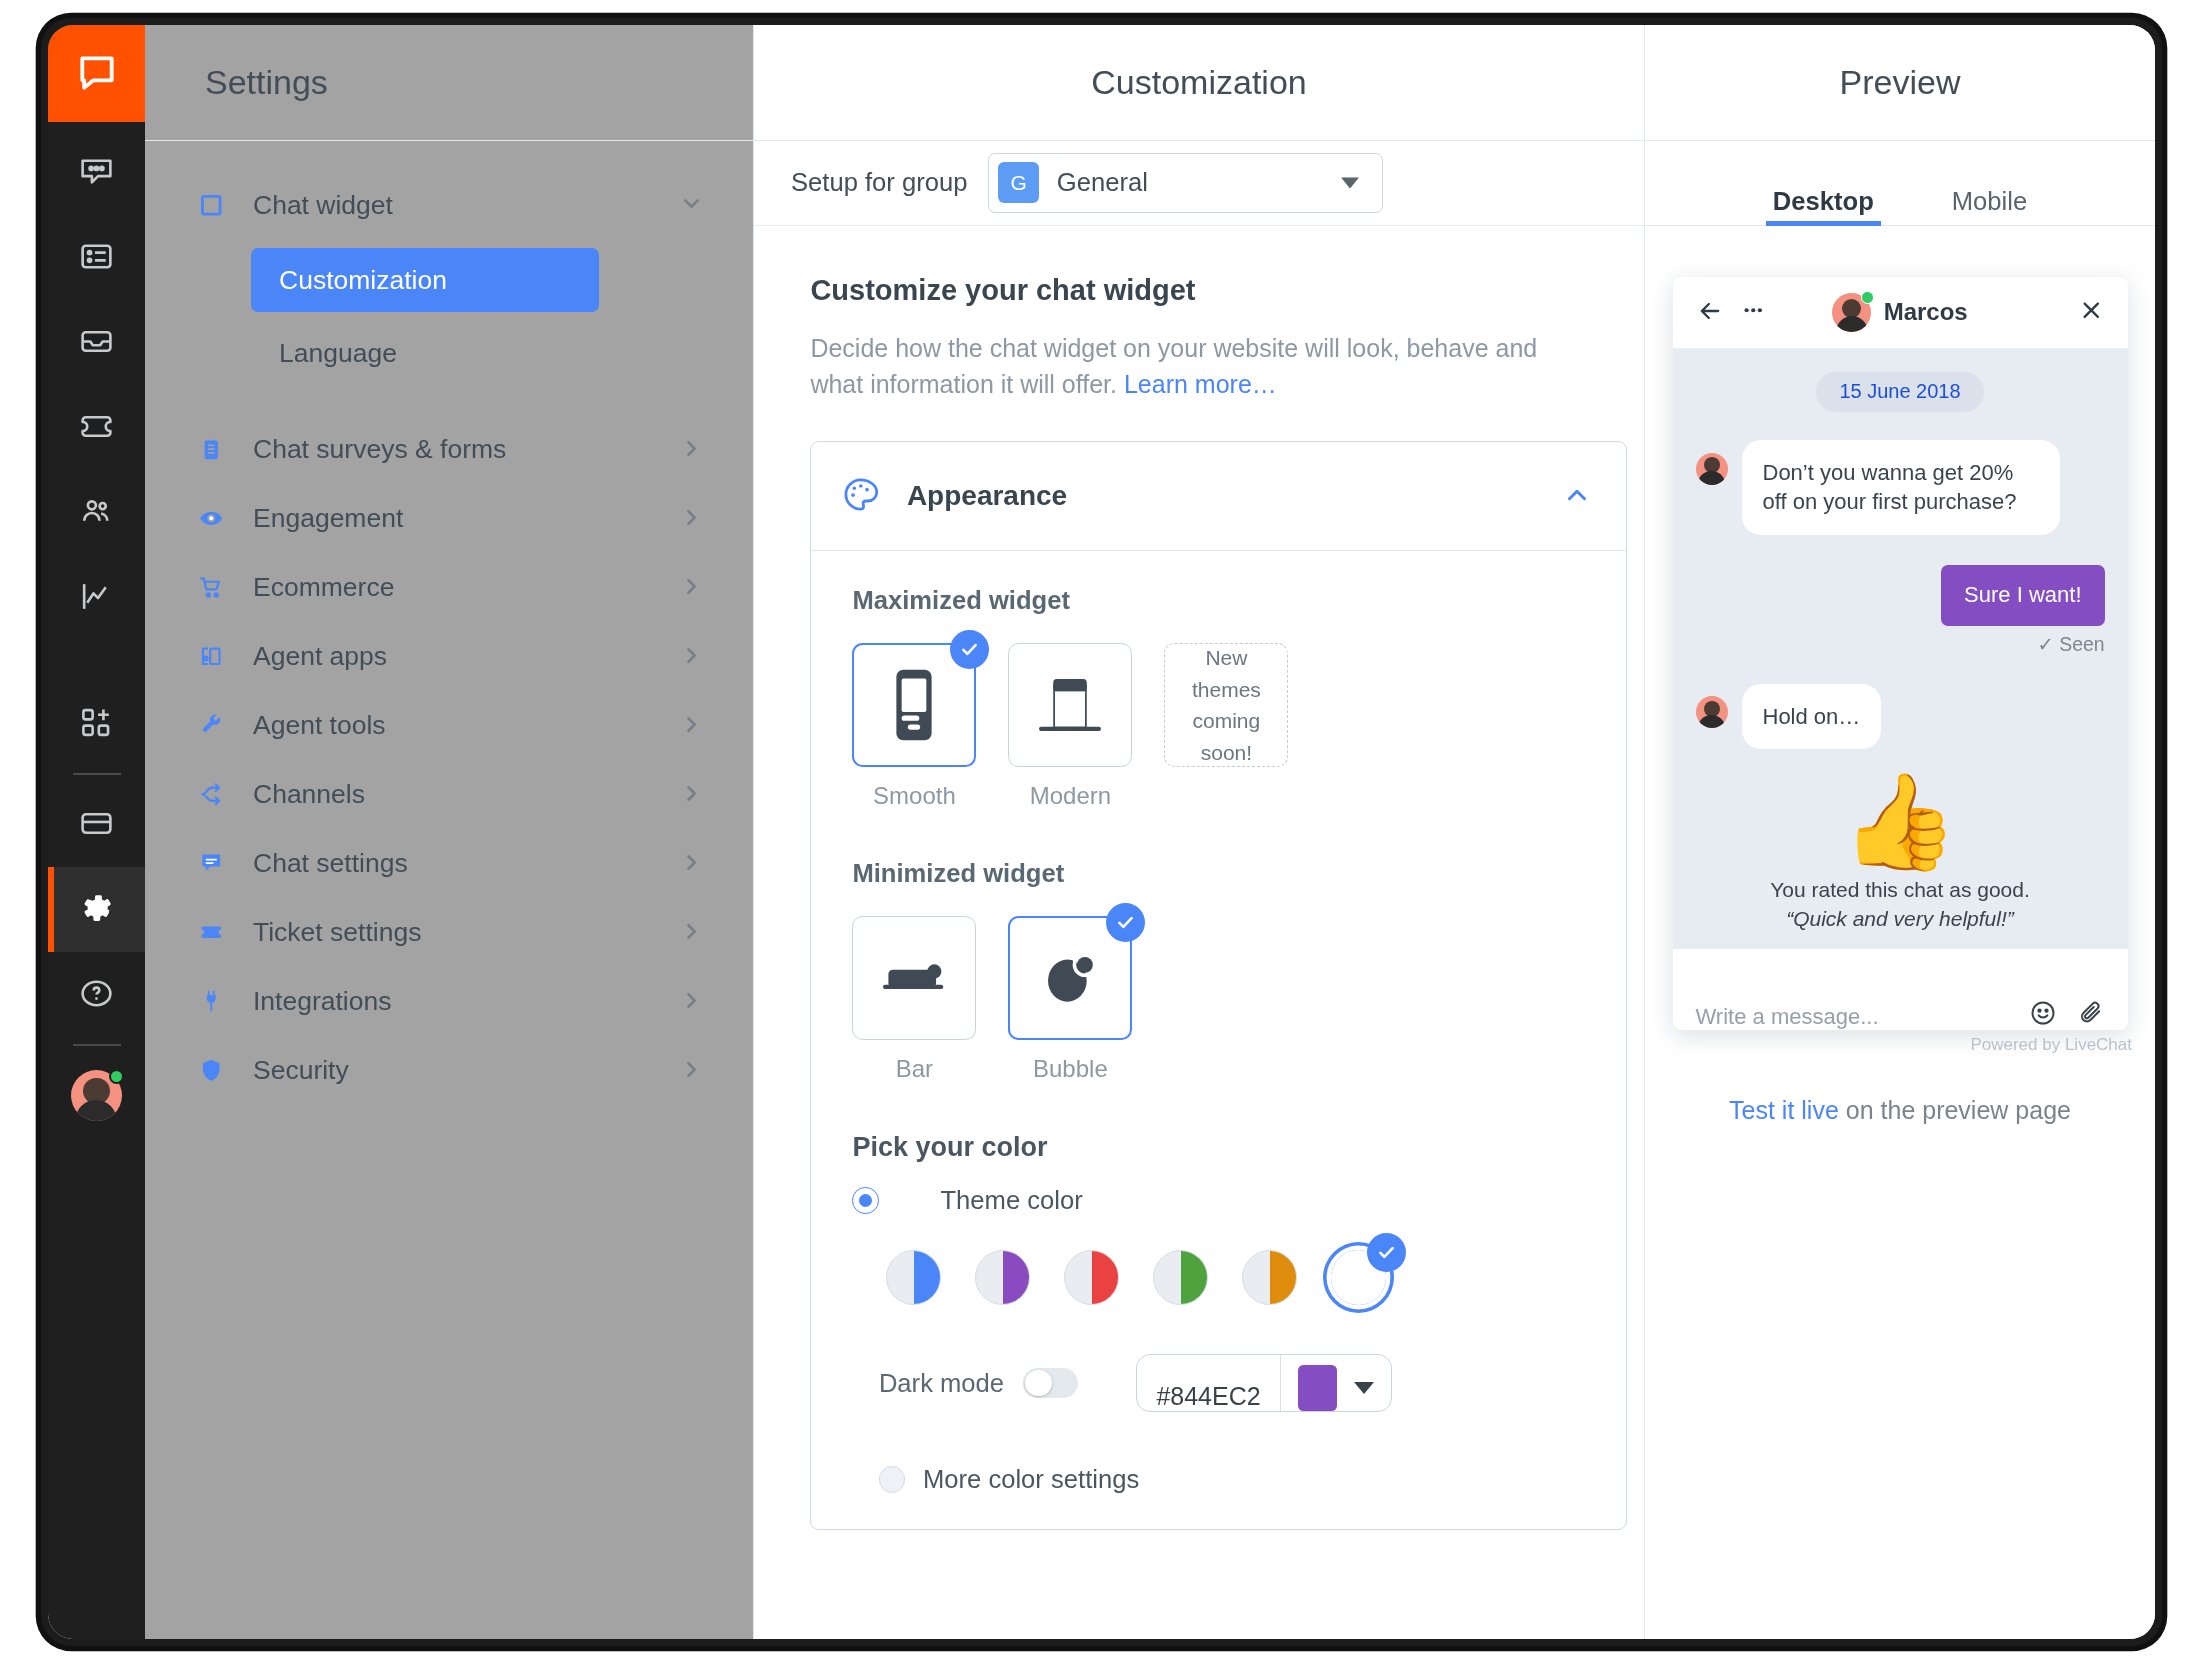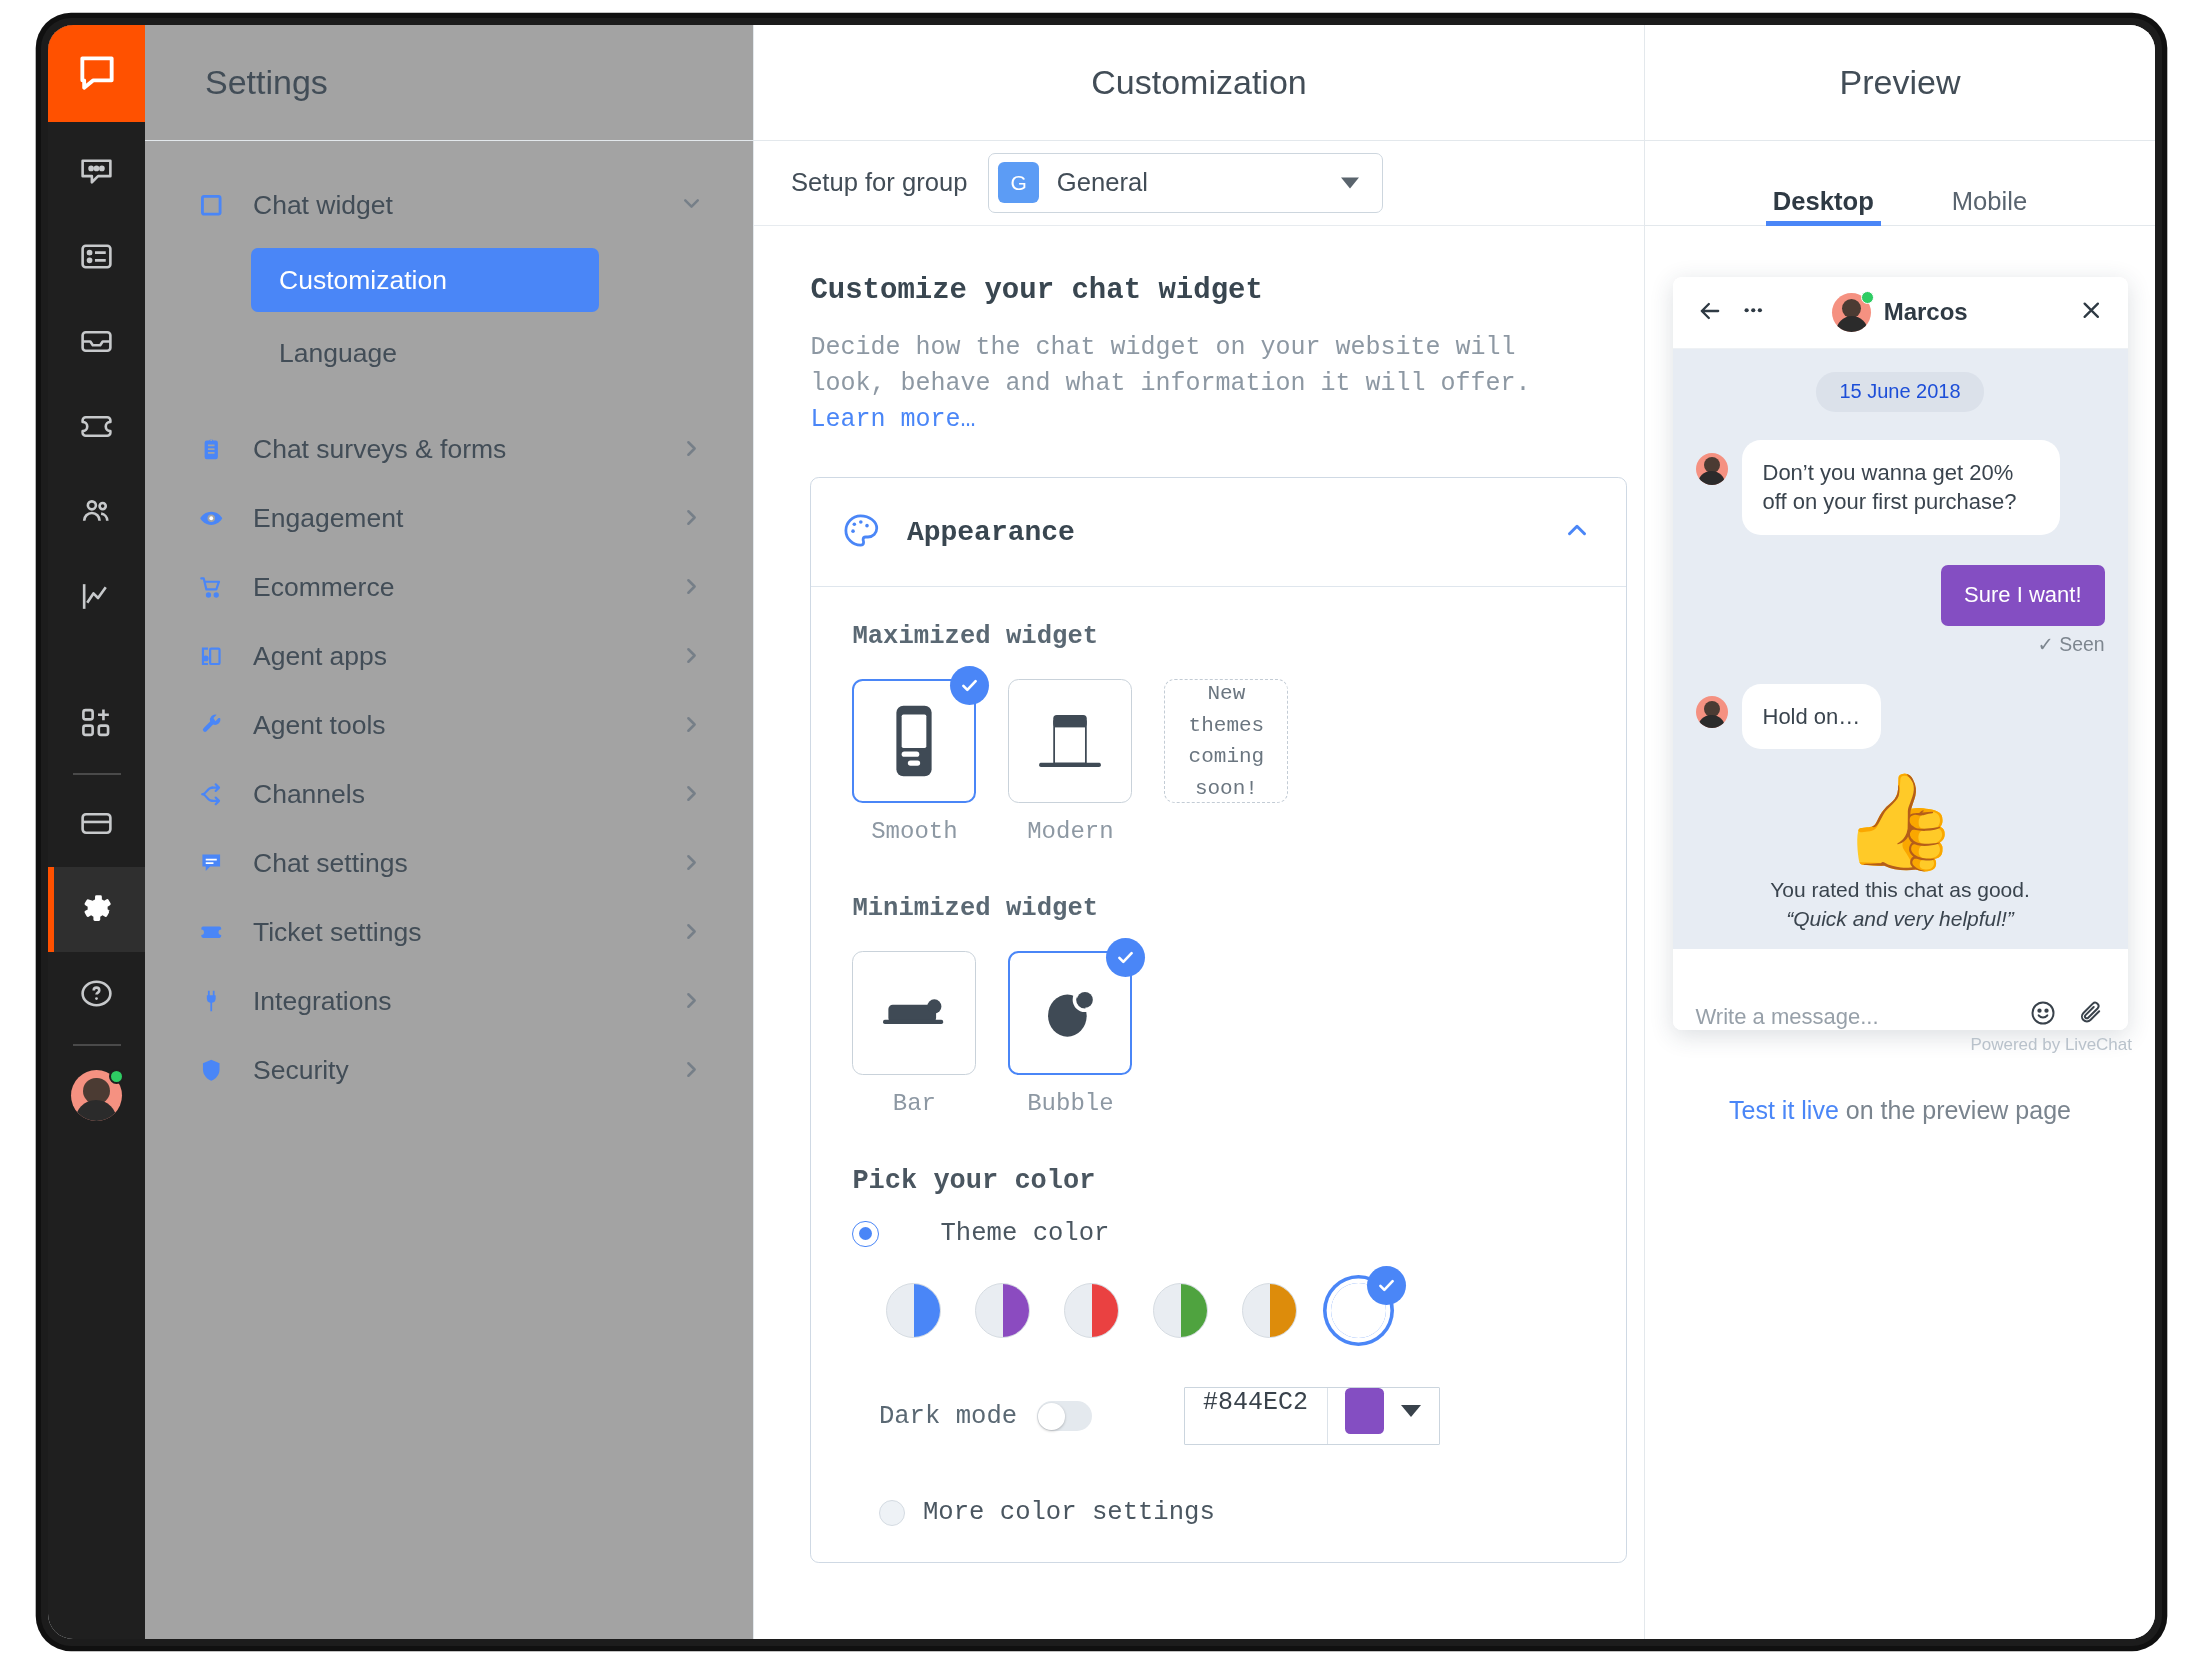--- a/index.html
+++ b/index.html
@@ -177,21 +177,21 @@
   }
   .group-name { font-size: 25.6px; color: #424d57; margin-left: 17.6px; }
   .group-caret {
     position: absolute; right: 23px; top: 50%; transform: translateY(-50%);
     width: 0; height: 0;
     border-left: 9.7px solid transparent;
     border-right: 9.7px solid transparent;
     border-top: 11.5px solid #5a646d;
   }
 
-  .custom-body { padding: 48px 56px 0 37px; font-family: Liberation Mono, monospace; }
+  .custom-body { padding: 48px 56px 0 37px; }
   .custom-h1 {
     font-size: 29px; color: #394650; font-weight: bold;
     padding-left: 19.4px;
   }
   .custom-desc {
     margin-top: 23px; padding-left: 19.4px;
     font-size: 25px; color: #8d98a3; line-height: 1.45;
     max-width: 794px;
   }
   .link { color: #4a86f7; cursor: pointer; }
@@ -306,24 +306,24 @@
     margin-left: 19.4px;
     width: 55px; height: 30px; border-radius: 15px;
     background: #e4e9ee; position: relative; cursor: pointer;
   }
   .toggle .knob {
     position: absolute; left: 1.8px; top: 1.8px;
     width: 26.5px; height: 26.5px; border-radius: 50%;
     background: #fff; box-shadow: 0 0.9px 2.6px rgba(0,0,0,.25);
   }
   .hexbox {
-    margin-left: 92px;
+    margin-left: 58px;
     width: 256px; height: 58px;
-    border: 0.9px solid #cbd5de; border-radius: 1px;
-    display: flex; align-items: flex-start;
+    border: 0.9px solid #cbd5de; border-radius: 14px;
+    display: flex; align-items: flex-end;
     background: #fff;
   }
   .hexval {
     flex: 1; text-align: center;
     font-size: 25px; color: #39424b;
   }
   .hexdiv { width: 0.9px; height: 100%; background: #dbe2e9; }
   .hexswatch-wrap {
     width: 111px; display: flex; align-items: center; justify-content: center;
   }

